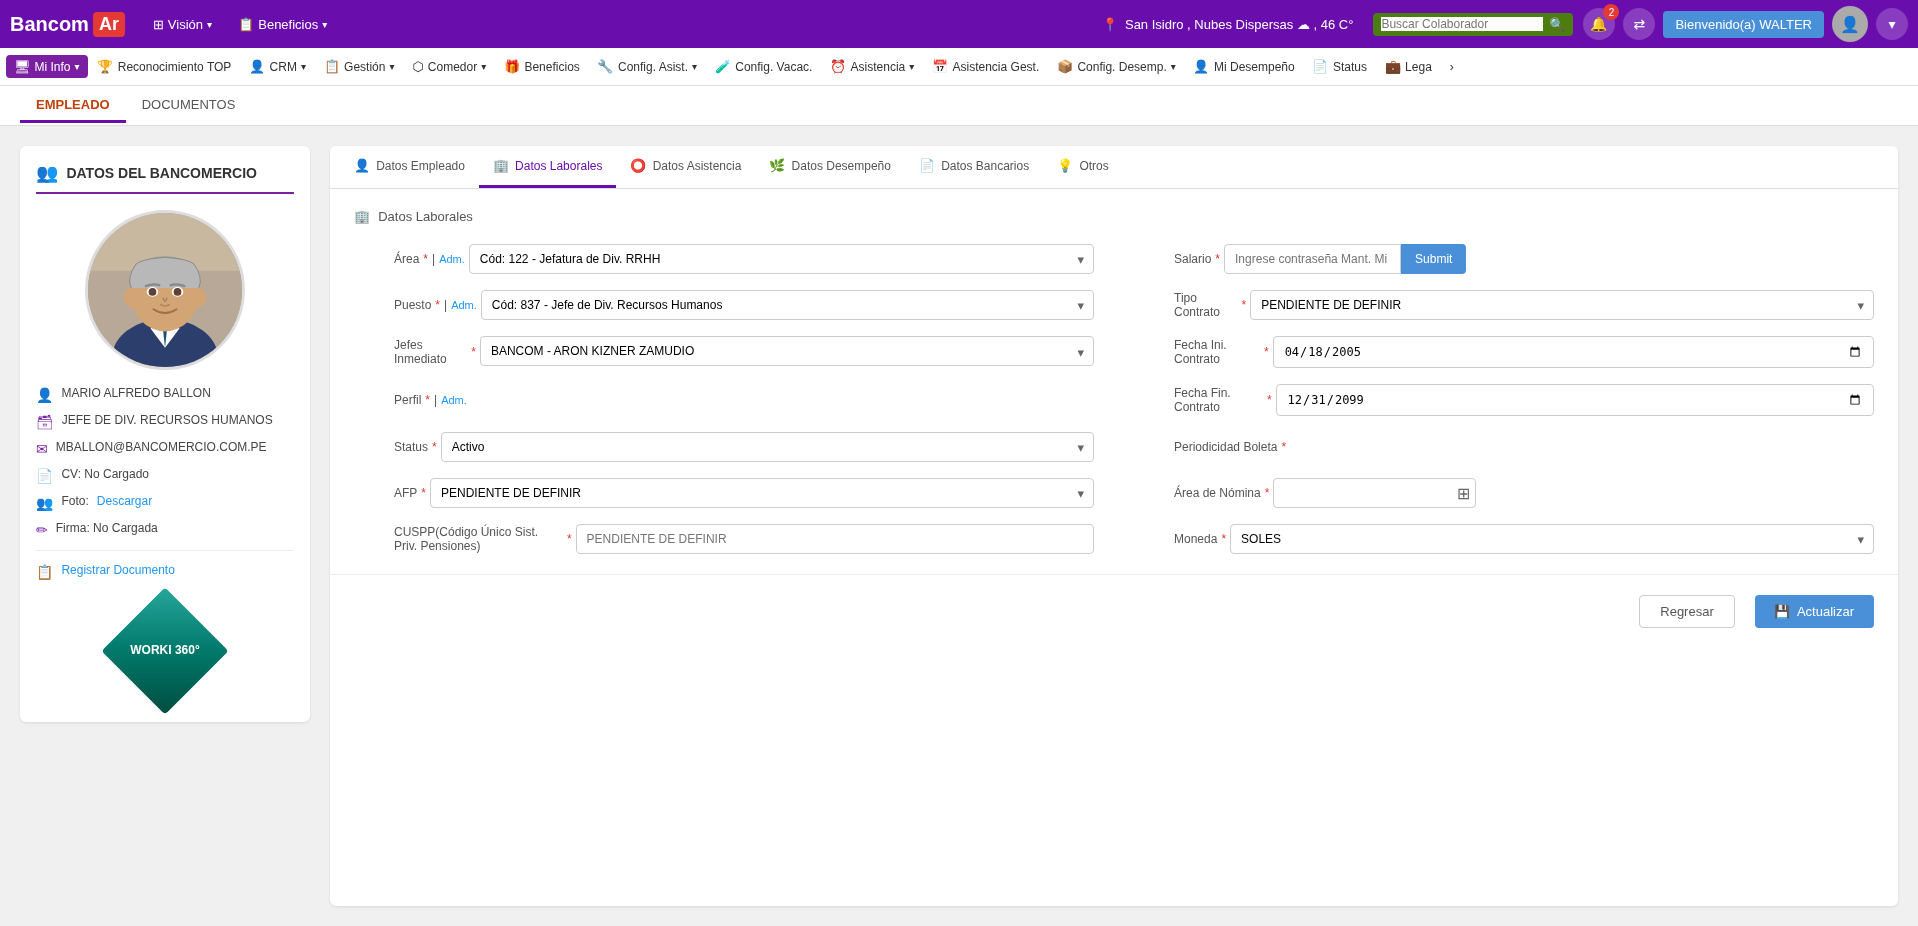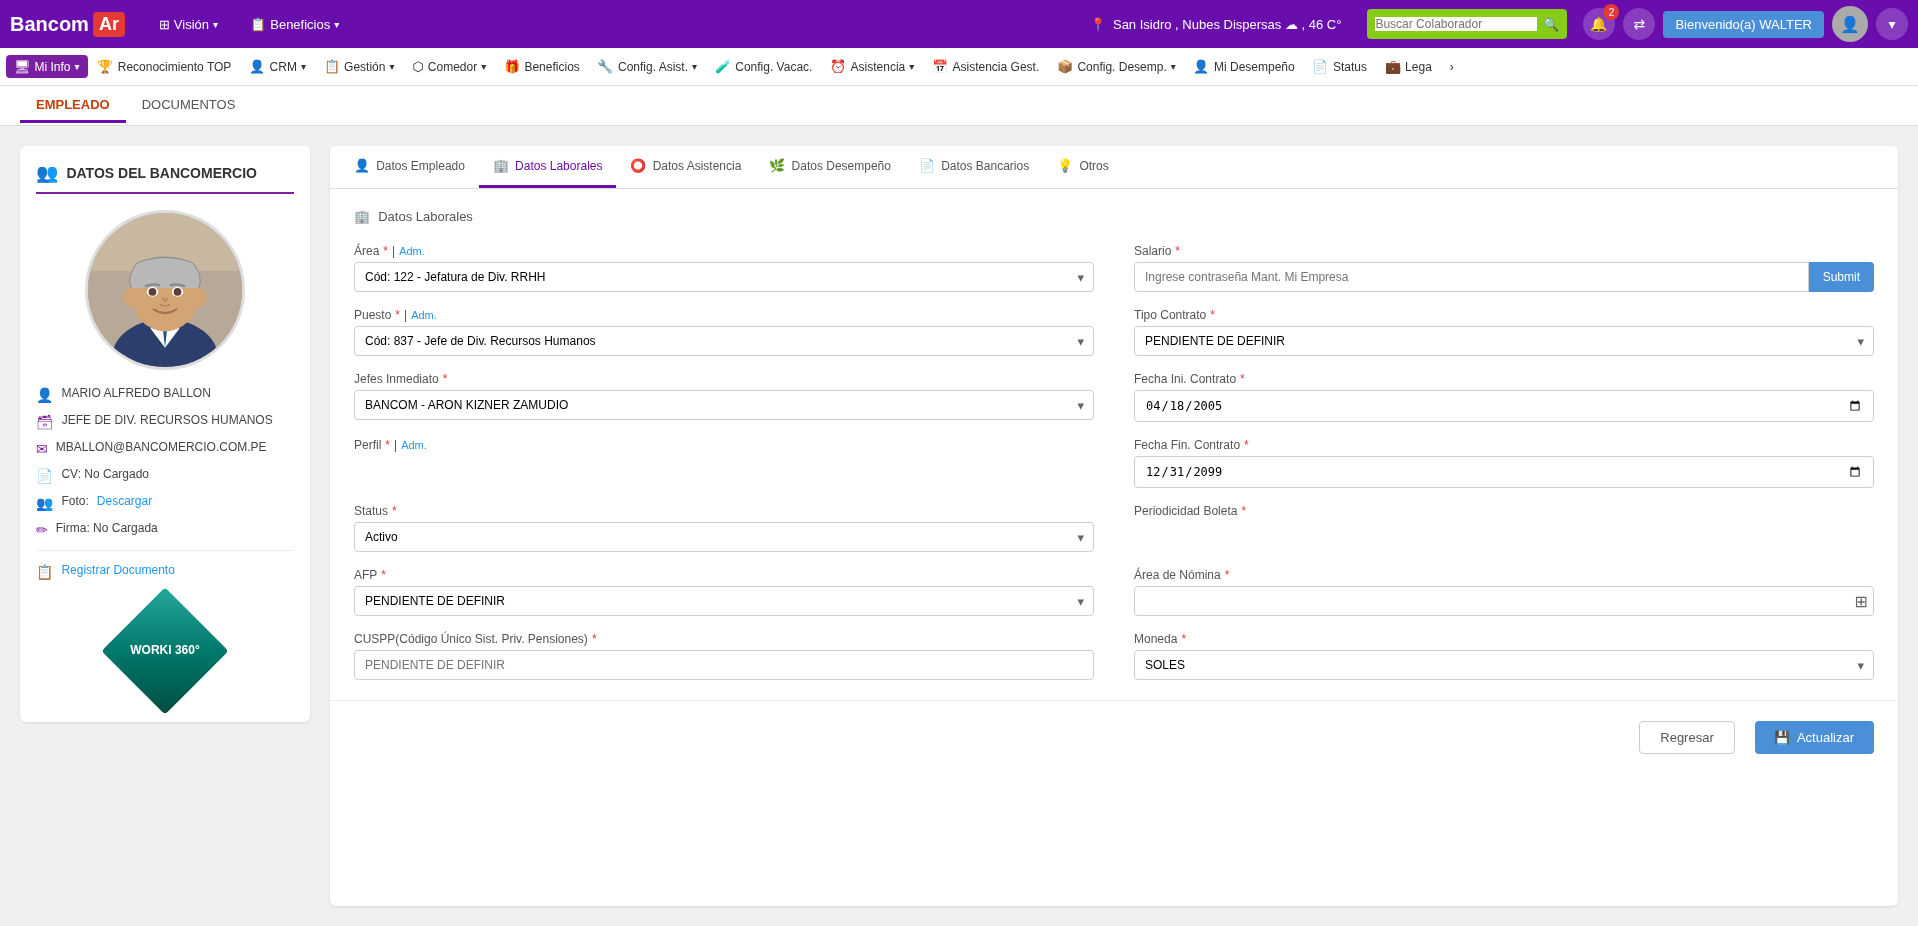--- a/index.html
+++ b/index.html
@@ -2,23 +2,24 @@
 <html><head>
   <meta charset="utf-8">
   <style>
     * { box-sizing: border-box; margin: 0; padding: 0; }
     body { font-family: Arial, sans-serif; font-size: 13px; background: #f0f0f0; }
 
     
     .top-nav {
       background: #6a0dad;
       display: flex;
+      align-items: center;
       height: 48px;
       padding: 9px 10px;
-      gap: 16px;
+      gap: 10px;
     }
     .brand {
       display: flex;
       align-items: center;
       gap: 4px;
       margin-right: 10px;
     }
     .brand-text {
       color: white;
       font-size: 20px;
@@ -46,21 +47,21 @@
     .nav-spacer { flex: 1; }
     .weather-info {
       color: white;
       font-size: 13px;
       display: flex;
       align-items: center;
       gap: 6px;
       margin-right: 10px;
     }
     .search-box {
-      background: #84cc16;
+      background: #4d7c0f;
       border-radius: 4px;
       display: flex;
       align-items: center;
       padding: 4px 8px;
       gap: 6px;
       width: 200px;
     }
     .search-box input {
       border: none;
       outline: none;
@@ -285,22 +286,23 @@
     }
     .form-section-title-icon { color: #7b1fa2; }
 
     .form-grid {
       display: grid;
       grid-template-columns: 1fr 1fr;
       gap: 16px 40px;
     }
     .form-row {
       display: flex;
-      flex-direction: column;
+      flex-direction: row;
       gap: 4px;
+      margin-left: 40px;
     }
     .form-label {
       font-size: 12px;
       color: #555;
       display: flex;
       align-items: center;
       gap: 4px;
     }
     .required { color: #e53935; }
     .adm-link { color: #2196f3; cursor: pointer; font-size: 11px; }

